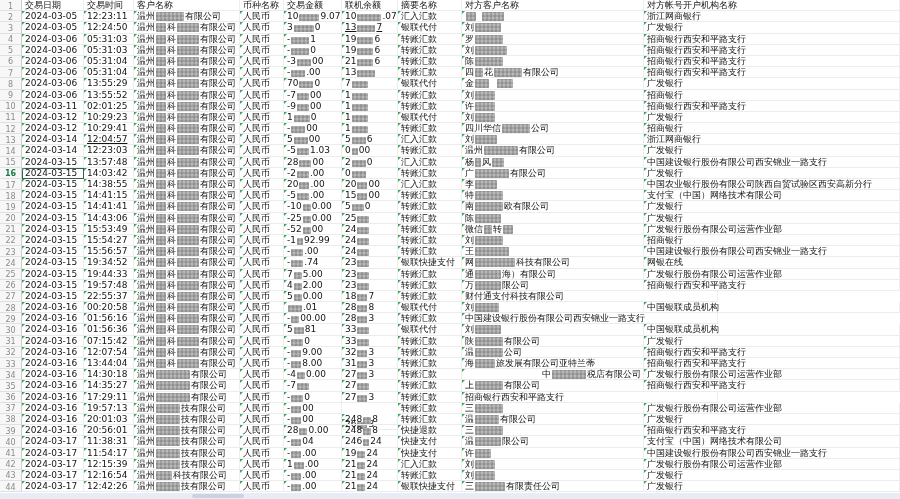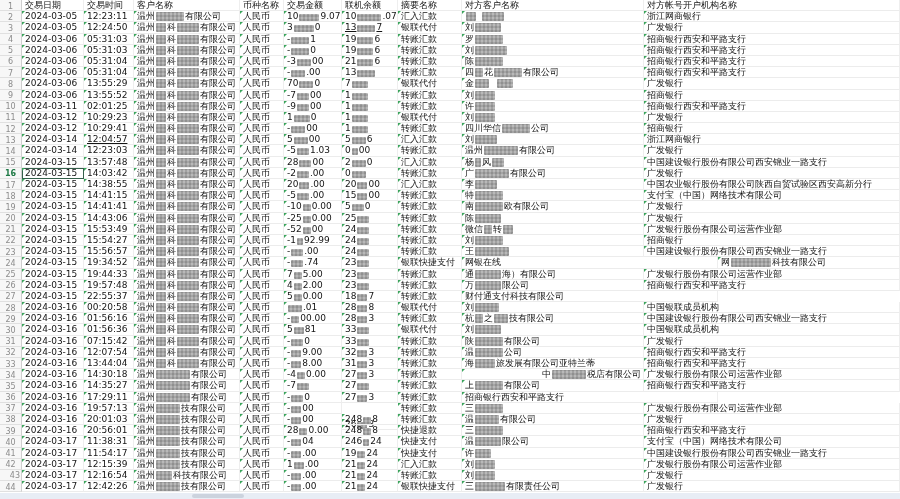--- a/index.html
+++ b/index.html
@@ -305,22 +305,22 @@
       </div>
       <div class="row">
         <div class="cell rn" style="width: 22px; flex: 0 0 22px;">24</div>
         <div class="cell tri" style="width: 62px; flex: 0 0 62px;">2024-03-15</div>
         <div class="cell tri" style="width: 50px; flex: 0 0 50px;">19:34:52</div>
         <div class="cell tri" style="width: 106px; flex: 0 0 106px;"><span>温州</span><span class="blur" style="width: 10px; height: 9px;"></span><span>科</span><span class="blur" style="width: 22px; height: 9px;"></span><span>有限公司</span></div>
         <div class="cell tri" style="width: 44px; flex: 0 0 44px;">人民币</div>
         <div class="cell tri" style="width: 58px; flex: 0 0 58px;"><span>-</span><span class="blur" style="width: 12px; height: 7px;"></span><span>.74</span></div>
         <div class="cell tri" style="width: 56px; flex: 0 0 56px;"><span>23</span><span class="blur" style="width: 12px; height: 7px;"></span></div>
         <div class="cell tri" style="width: 64px; flex: 0 0 64px;">银联快捷支付</div>
+        <div class="cell tri" style="width: 182px; flex: 0 0 182px;"><span>网</span><span class="blur" style="width: 40px; height: 9px;"></span><span>科技有限公司</span></div>
         <div class="cell tri" style="width: 256px; flex: 0 0 256px;">网银在线</div>
-        <div class="cell tri" style="width: 182px; flex: 0 0 182px;"><span>网</span><span class="blur" style="width: 40px; height: 9px;"></span><span>科技有限公司</span></div>
       </div>
       <div class="row">
         <div class="cell rn" style="width: 22px; flex: 0 0 22px;">25</div>
         <div class="cell tri" style="width: 62px; flex: 0 0 62px;">2024-03-15</div>
         <div class="cell tri" style="width: 50px; flex: 0 0 50px;">19:44:33</div>
         <div class="cell tri" style="width: 106px; flex: 0 0 106px;"><span>温州</span><span class="blur" style="width: 10px; height: 9px;"></span><span>科</span><span class="blur" style="width: 22px; height: 9px;"></span><span>有限公司</span></div>
         <div class="cell tri" style="width: 44px; flex: 0 0 44px;">人民币</div>
         <div class="cell tri" style="width: 58px; flex: 0 0 58px;"><span>7</span><span class="blur" style="width: 8px; height: 7px;"></span><span>5.00</span></div>
         <div class="cell tri" style="width: 56px; flex: 0 0 56px;"><span>23</span><span class="blur" style="width: 12px; height: 7px;"></span></div>
         <div class="cell tri" style="width: 64px; flex: 0 0 64px;">转账汇款</div>
@@ -364,21 +364,20 @@
       </div>
       <div class="row">
         <div class="cell rn" style="width: 22px; flex: 0 0 22px;">29</div>
         <div class="cell tri" style="width: 62px; flex: 0 0 62px;">2024-03-16</div>
         <div class="cell tri" style="width: 50px; flex: 0 0 50px;">01:56:16</div>
         <div class="cell tri" style="width: 106px; flex: 0 0 106px;"><span>温州</span><span class="blur" style="width: 10px; height: 9px;"></span><span>科</span><span class="blur" style="width: 22px; height: 9px;"></span><span>有限公司</span></div>
         <div class="cell tri" style="width: 44px; flex: 0 0 44px;">人民币</div>
         <div class="cell tri" style="width: 58px; flex: 0 0 58px;"><span>-</span><span class="blur" style="width: 8px; height: 7px;"></span><span>00.00</span></div>
         <div class="cell tri" style="width: 56px; flex: 0 0 56px;"><span>28</span><span class="blur" style="width: 10px; height: 7px;"></span><span>3</span></div>
         <div class="cell tri" style="width: 64px; flex: 0 0 64px;">转账汇款</div>
-        <div class="cell tri" style="width: 182px; flex: 0 0 182px;"><span>杭</span><span class="blur" style="width: 8px; height: 9px;"></span><span>之</span><span class="blur" style="width: 14px; height: 9px;"></span><span>技有限公司</span></div>
         <div class="cell tri" style="width: 256px; flex: 0 0 256px;">中国建设银行股份有限公司西安锦业一路支行</div>
       </div>
       <div class="row">
         <div class="cell rn" style="width: 22px; flex: 0 0 22px;">30</div>
         <div class="cell tri" style="width: 62px; flex: 0 0 62px;">2024-03-16</div>
         <div class="cell tri" style="width: 50px; flex: 0 0 50px;">01:56:36</div>
         <div class="cell tri" style="width: 106px; flex: 0 0 106px;"><span>温州</span><span class="blur" style="width: 10px; height: 9px;"></span><span>科</span><span class="blur" style="width: 22px; height: 9px;"></span><span>有限公司</span></div>
         <div class="cell tri" style="width: 44px; flex: 0 0 44px;">人民币</div>
         <div class="cell tri" style="width: 58px; flex: 0 0 58px;"><span>5</span><span class="blur" style="width: 10px; height: 7px;"></span><span>81</span></div>
         <div class="cell tri" style="width: 56px; flex: 0 0 56px;"><span>33</span><span class="blur" style="width: 12px; height: 7px;"></span></div>
@@ -523,21 +522,21 @@
         <div class="cell tri" style="width: 50px; flex: 0 0 50px;">12:15:39</div>
         <div class="cell tri" style="width: 106px; flex: 0 0 106px;"><span>温州</span><span class="blur" style="width: 24px; height: 9px;"></span><span>技有限公司</span></div>
         <div class="cell tri" style="width: 44px; flex: 0 0 44px;">人民币</div>
         <div class="cell tri" style="width: 58px; flex: 0 0 58px;"><span>1</span><span class="blur" style="width: 10px; height: 7px;"></span><span>.00</span></div>
         <div class="cell tri" style="width: 56px; flex: 0 0 56px;"><span>21</span><span class="blur" style="width: 8px; height: 7px;"></span><span>24</span></div>
         <div class="cell tri" style="width: 64px; flex: 0 0 64px;">汇入汇款</div>
         <div class="cell tri" style="width: 182px; flex: 0 0 182px;"><span>刘</span><span class="blur" style="width: 20px; height: 9px;"></span></div>
         <div class="cell tri" style="width: 256px; flex: 0 0 256px;">广发银行股份有限公司运营作业部</div>
       </div>
       <div class="row">
-        <div class="cell rn" style="width: 22px; flex: 0 0 22px; text-align: right;">43</div>
+        <div class="cell rn" style="width: 22px; flex: 0 0 22px;">43</div>
         <div class="cell tri" style="width: 62px; flex: 0 0 62px;">2024-03-17</div>
         <div class="cell tri" style="width: 50px; flex: 0 0 50px;">12:16:54</div>
         <div class="cell tri" style="width: 106px; flex: 0 0 106px;"><span>温州</span><span class="blur" style="width: 16px; height: 9px;"></span><span>科技有限公司</span></div>
         <div class="cell tri" style="width: 44px; flex: 0 0 44px;">人民币</div>
         <div class="cell tri" style="width: 58px; flex: 0 0 58px;"><span>-</span><span class="blur" style="width: 10px; height: 7px;"></span><span>.00</span></div>
         <div class="cell tri" style="width: 56px; flex: 0 0 56px;"><span>21</span><span class="blur" style="width: 8px; height: 7px;"></span><span>24</span></div>
         <div class="cell tri" style="width: 64px; flex: 0 0 64px;">转账汇款</div>
         <div class="cell tri" style="width: 182px; flex: 0 0 182px;"><span>刘</span><span class="blur" style="width: 20px; height: 9px;"></span></div>
         <div class="cell tri" style="width: 256px; flex: 0 0 256px;">广发银行</div>
       </div>

